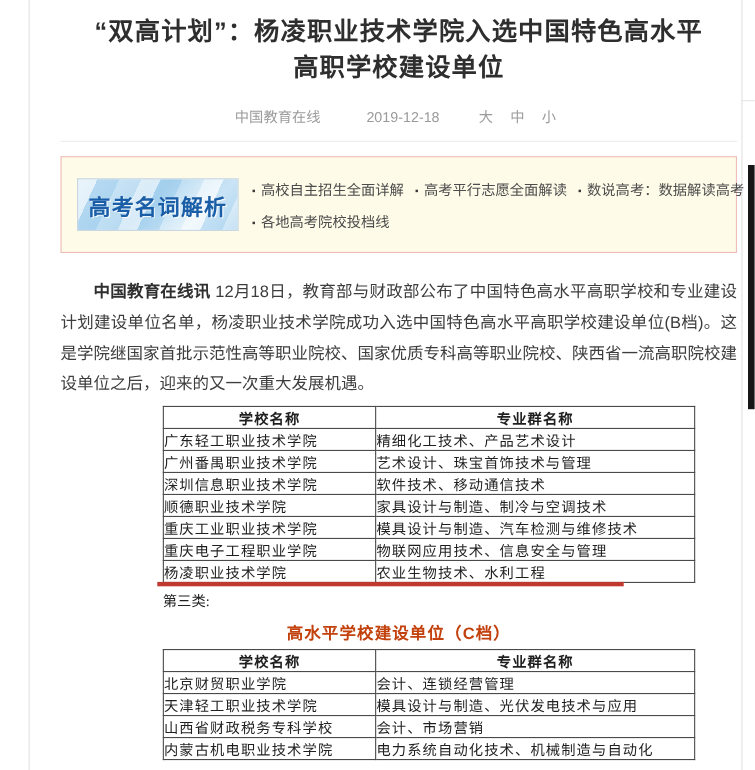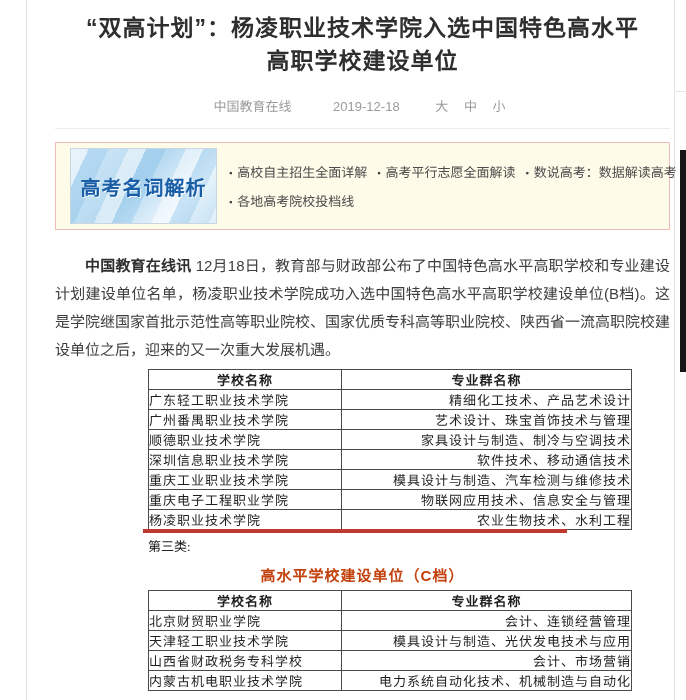--- a/index.html
+++ b/index.html
@@ -19,21 +19,21 @@
   .meta-row { margin-top:18px; text-align:center; font-size:13px; color:#9b9b9b; }
   .meta-row span { display:inline-block; }
   .meta-source { margin-right:38px; }
   .meta-date   { margin-right:26px; }
   .font-size-btn { margin:0 6px; cursor:pointer; }
 
   .meta-divider { margin-top:13px; height:1px; background:#ececec; }
 
   .promo-banner { margin-top:13px; height:88px; background:#fefbe8; border:1px solid #f0bcba;
                   display:flex; align-items:center; padding:0 14px; }
-  .promo-left { width:147px; height:76px; flex:0 0 auto; border:1px solid #c9d7e3;
+  .promo-left { width:147px; height:48px; flex:0 0 auto; border:1px solid #c9d7e3;
                 background:
                   repeating-linear-gradient(115deg, rgba(255,255,255,0.55) 0 16px, rgba(150,200,235,0.35) 16px 34px, rgba(255,255,255,0.15) 34px 52px),
                   linear-gradient(135deg,#cfe6f7 0%,#a9d3ee 45%,#e4f2fb 75%,#bcdcf2 100%);
                 display:flex; align-items:center; justify-content:center; cursor:pointer; }
   .promo-left-text { font-size:20px; font-weight:bold; color:#1a5ea7; letter-spacing:1px;
                      text-shadow:1px 1px 0 rgba(255,255,255,0.8); }
   .promo-links { flex:1 1 auto; display:grid; grid-template-columns:1fr 1fr 1fr 1fr;
                  column-gap:10px; row-gap:10px; padding:0 12px; }
   .promo-link { font-size:13px; color:#4c4c4c; white-space:nowrap; cursor:pointer; }
   .bullet { display:inline-block; font-size:9px; color:#3a3a3a; margin-right:5px; vertical-align:1px; }
@@ -57,21 +57,21 @@
                   text-align:justify; text-indent:2em; }
   .article-lead { font-weight:bold; color:#2f2f2f; }
 
   .data-table { border-collapse:collapse; width:484px; margin-left:93px;
                 font-family:"Liberation Serif", serif; font-size:13px; color:#1f1f1f; }
   .table-b { margin-top:5px; }
   .data-table th, .data-table td { border:1px solid #4a4a4a; height:20px; padding:0;
                                    letter-spacing:1px; }
   .data-table th { font-weight:bold; text-align:center; font-size:13px; }
   .col-school { width:40%; text-align:left; padding-left:10px; }
-  .col-group  { width:60%; text-align:right; }
+  .col-group  { width:60%; text-align:left; }
 
   .red-underline { width:424px; height:4px; background:#c0392f; margin-left:88px; margin-top:-1px; }
 
   .category-label { margin-left:93px; margin-top:3px; font-family:"Liberation Serif", serif;
                     font-size:13px; color:#222; }
 
   .table-c-title { margin-top:9px; text-align:center; font-size:15px; font-weight:bold;
                    color:#c2410c; letter-spacing:1px; }
   .table-c { margin-top:5px; }
 </style>
@@ -130,26 +130,26 @@
     </tr>
     <tr>
       <td class="col-school">广东轻工职业技术学院</td>
       <td class="col-group">精细化工技术、产品艺术设计</td>
     </tr>
     <tr>
       <td class="col-school">广州番禺职业技术学院</td>
       <td class="col-group">艺术设计、珠宝首饰技术与管理</td>
     </tr>
     <tr>
+      <td class="col-school">深圳信息职业技术学院</td>
+      <td class="col-group">软件技术、移动通信技术</td>
+    </tr>
+    <tr>
       <td class="col-school">顺德职业技术学院</td>
       <td class="col-group">家具设计与制造、制冷与空调技术</td>
-    </tr>
-    <tr>
-      <td class="col-school">深圳信息职业技术学院</td>
-      <td class="col-group">软件技术、移动通信技术</td>
     </tr>
     <tr>
       <td class="col-school">重庆工业职业技术学院</td>
       <td class="col-group">模具设计与制造、汽车检测与维修技术</td>
     </tr>
     <tr>
       <td class="col-school">重庆电子工程职业学院</td>
       <td class="col-group">物联网应用技术、信息安全与管理</td>
     </tr>
     <tr>

